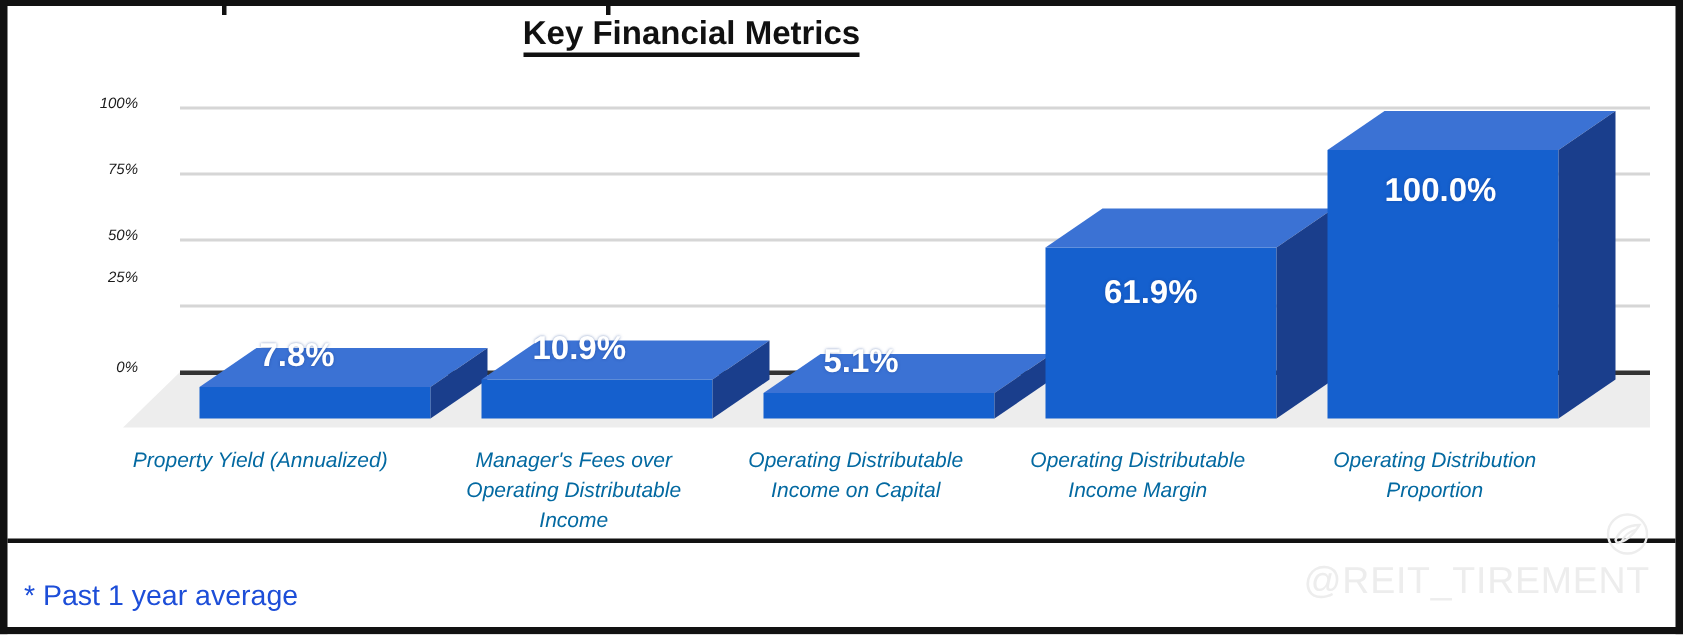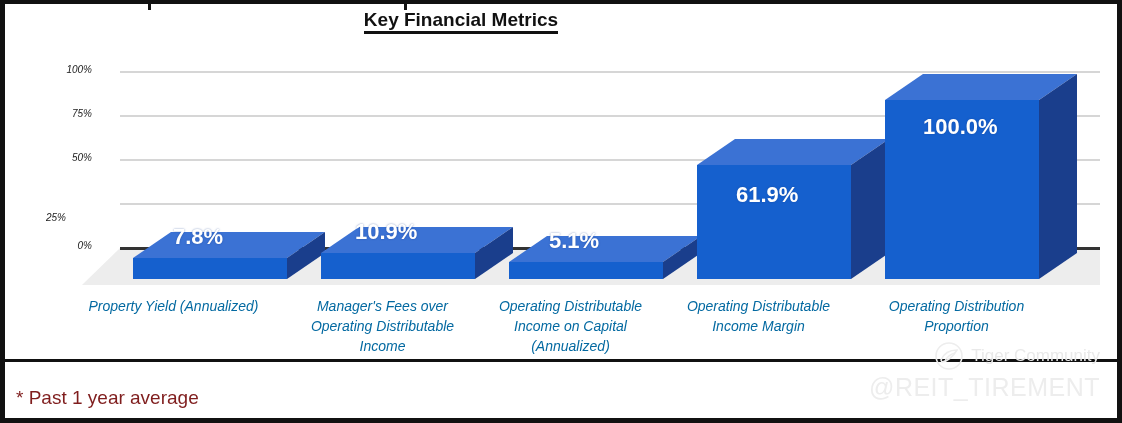--- a/index.html
+++ b/index.html
@@ -26,21 +26,21 @@
   .frame-tick-a { position:absolute; left:148px; top:0; width:3px; height:10px; background:#111111; }
   .frame-tick-b { position:absolute; left:404px; top:0; width:3px; height:10px; background:#111111; }
   .frame-sep { position:absolute; left:5px; top:359px; width:1112px; height:3px; background:#111111; }
 
   
   #chart-title {
     position: absolute;
     left: 0; top: 9px;
     width: 922px;
     text-align: center;
-    font-size: 19px;
+    font-size: 22px;
     font-weight: bold;
     color: #111111;
     letter-spacing: 0px;
   }
   #chart-title span {
     border-bottom: 3px solid #111111;
     padding-bottom: 1px;
   }
 
   
@@ -102,21 +102,21 @@
     color: #0369a1;
     line-height: 20px;
   }
 
   
   #footnote {
     position: absolute;
     left: 16px;
     top: 387px;
     font-size: 19px;
-    color: #7f1d1d;
+    color: #1d4ed8;
     white-space: nowrap;
   }
 
   
   #watermark {
     position: absolute;
     right: 22px;
     top: 341px;
     text-align: right;
     color: #ededed;
@@ -164,21 +164,21 @@
 
     <div class="gridline" style="top:71px;"></div>
     <div class="gridline" style="top:115px;"></div>
     <div class="gridline" style="top:159px;"></div>
     <div class="gridline" style="top:203px;"></div>
     <div class="axisline" style="top:247px;"></div>
 
     <div class="ytick" style="left:20px; top:64px;  width:72px;">100%</div>
     <div class="ytick" style="left:20px; top:108px; width:72px;">75%</div>
     <div class="ytick" style="left:20px; top:152px; width:72px;">50%</div>
-    <div class="ytick" style="left:20px; top:212px; width:72px;text-align:center;">25%</div>
+    <div class="ytick" style="left:20px; top:180px; width:72px;">25%</div>
     <div class="ytick" style="left:20px; top:240px; width:72px;">0%</div>
 
     <div class="bar" style="left:0; top:0; width:1122px; height:360px;">
       <svg width="1122" height="360" style="position:absolute;left:0;top:0;">
 
         <polygon points="133,258 287,258 287,279 133,279" fill="#1560CE"></polygon>
 
         <polygon points="133,258 171,232 325,232 287,258" fill="#3B72D4"></polygon>
 
         <polygon points="287,258 325,232 325,253 287,279" fill="#1A3E8C"></polygon>
@@ -228,21 +228,20 @@
 
     <div class="cat-label" style="left:275px; top:296px; width:215px;">
       <div>Manager's Fees over</div>
       <div>Operating Distributable</div>
       <div>Income</div>
     </div>
 
     <div class="cat-label" style="left:463px; top:296px; width:215px;">
       <div>Operating Distributable</div>
       <div>Income on Capital</div>
-      <div>(Annualized)</div>
     </div>
 
     <div class="cat-label" style="left:651px; top:296px; width:215px;">
       <div>Operating Distributable</div>
       <div>Income Margin</div>
     </div>
 
     <div class="cat-label" style="left:849px; top:296px; width:215px;">
       <div>Operating Distribution</div>
       <div>Proportion</div>
@@ -252,18 +251,17 @@
 
   <div id="footnote">* Past 1 year average</div>
 
   <div id="watermark">
     <div class="wm-row">
       <svg width="30" height="30" viewBox="0 0 30 30">
         <circle cx="15" cy="15" r="13" fill="none" stroke="#ededed" stroke-width="1.6"></circle>
         <path d="M7 19 C10 12, 16 9, 23 9 C20 14, 15 20, 8 21 Z" fill="none" stroke="#ededed" stroke-width="1.6"></path>
         <path d="M11 20 C13 16, 17 13, 21 12" fill="none" stroke="#ededed" stroke-width="1.3"></path>
       </svg>
-      <span class="wm-name">Tiger Community</span>
     </div>
     <div class="wm-handle">@REIT_TIREMENT</div>
   </div>
 
 </div>
 
 </body></html>

